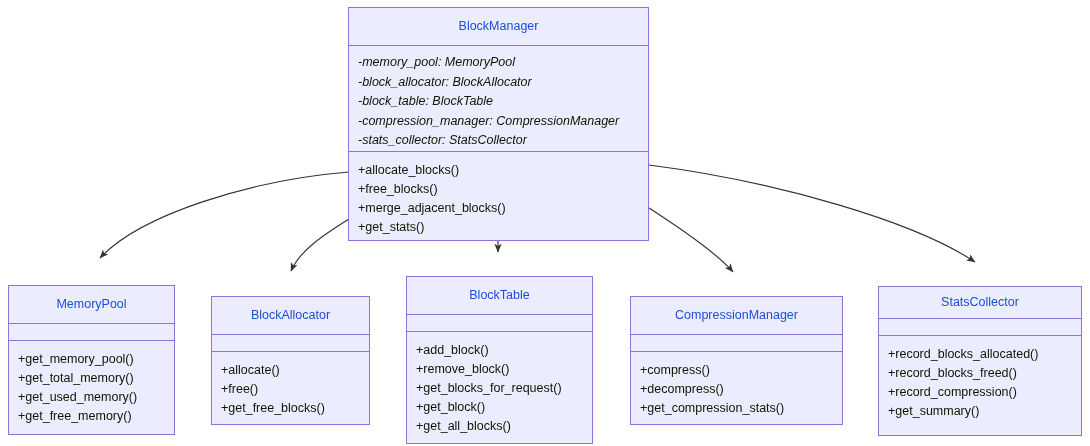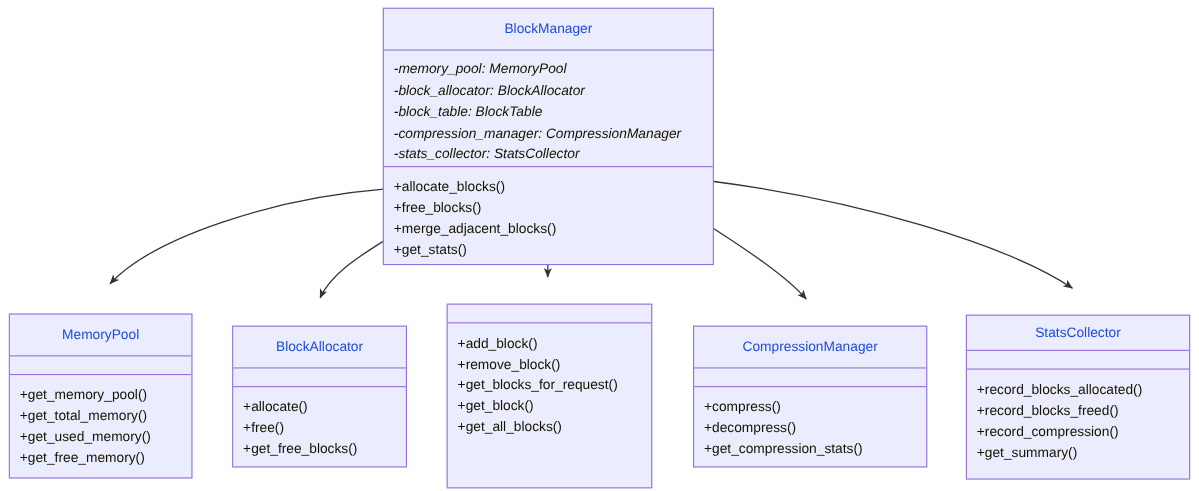--- a/index.html
+++ b/index.html
@@ -128,20 +128,23 @@
     </div>
     <div class="cls-attrs empty"></div>
     <div class="cls-methods">
       <div class="member">+allocate()</div>
       <div class="member">+free()</div>
       <div class="member">+get_free_blocks()</div>
     </div>
   </div>
 
   <div class="cls" style="left:406px; top:276px; width:187px; height:168px;">
+    <div class="cls-title" style="height:38px;">
+      <span>BlockTable</span>
+    </div>
     <div class="cls-attrs empty"></div>
     <div class="cls-methods">
       <div class="member">+add_block()</div>
       <div class="member">+remove_block()</div>
       <div class="member">+get_blocks_for_request()</div>
       <div class="member">+get_block()</div>
       <div class="member">+get_all_blocks()</div>
     </div>
   </div>
 

